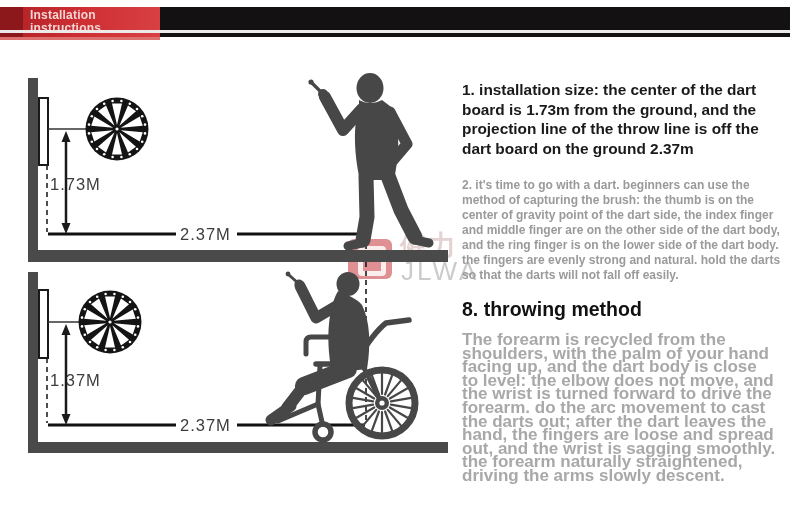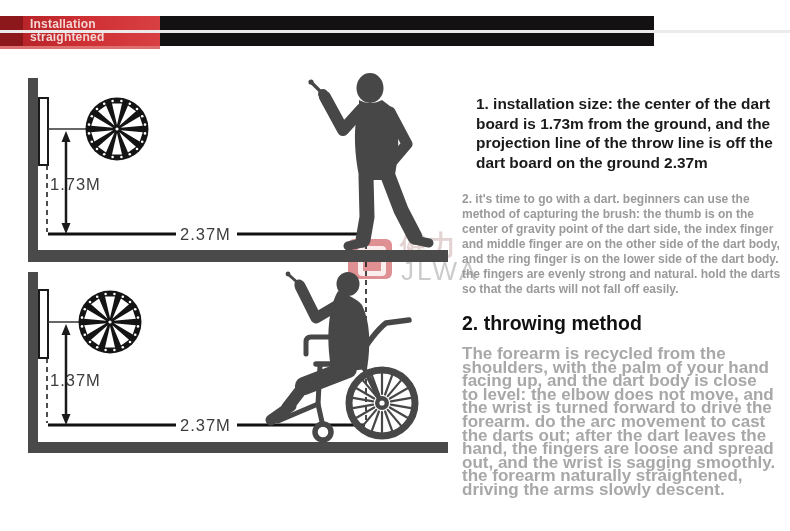--- a/index.html
+++ b/index.html
@@ -1,20 +1,20 @@
 <!DOCTYPE html>
 <html><head>
 <meta charset="utf-8">
 <style>
   html,body{margin:0;padding:0;background:#fff;}
   .stage{position:relative;width:790px;height:531px;background:#fff;overflow:hidden;
          font-family:"Liberation Sans",sans-serif;}
 
   
-  .banner{position:absolute;left:0;top:16px;width:654px;height:30px;background:#131111;z-index:4;}
+  .banner{position:absolute;left:0;top:7px;width:790px;height:30px;background:#131111;z-index:4;}
   .banner-underline{position:absolute;left:0;top:30px;width:790px;height:3px;background:#eceaea;z-index:4;}
   .banner-red{position:absolute;left:0;top:0;width:160px;height:30px;
               background:linear-gradient(90deg,#b02025 0%,#cf3034 55%,#d84043 100%);}
   .banner-red::after{content:'';position:absolute;left:0;top:30px;width:160px;height:3px;background:#dd7170;}
   .banner-stripe{position:absolute;left:0;top:0;width:23px;height:30px;background:#8c181c;}
   .banner-title{position:absolute;left:30px;top:2px;font-size:12px;font-weight:700;
                 line-height:13px;color:#f4d6d4;letter-spacing:.2px;}
   .banner-title span{display:block;}
 
   
@@ -26,36 +26,36 @@
   .wm-cjk{position:absolute;left:52px;top:-8px;font-size:28px;font-weight:700;color:#c9a6a6;opacity:.5;}
   .wm-latin{position:absolute;left:53px;top:21px;font-size:26px;font-weight:400;
             letter-spacing:3px;color:#c2c2c2;opacity:.85;}
 
   
   .diagram{position:absolute;left:0;top:55px;z-index:2;}
   .dim{font-family:"Liberation Sans",sans-serif;font-size:16.5px;fill:#3d3d3d;letter-spacing:1px;}
 
   
   .copy{position:absolute;left:462px;top:80px;width:328px;z-index:3;}
-  .step1{margin:14px;font-size:15.4px;line-height:19.5px;font-weight:700;color:#1a1a1a;}
+  .step1{margin:0;font-size:15.4px;line-height:19.5px;font-weight:700;color:#1a1a1a;}
   .step2{margin:20px 0 0;font-size:12px;line-height:15px;font-weight:700;color:#9a9a9a;}
   .step3h{margin:15px 0 0;font-size:19.5px;line-height:22px;font-weight:700;color:#111;}
   .step4{margin:13px 0 0;width:314px;font-size:17px;line-height:13.6px;font-weight:700;color:#a8a8a8;}
 </style>
 </head>
 <body>
 
 <div class="stage">
 
   <header class="banner">
     <div class="banner-red">
       <div class="banner-stripe"></div>
       <div class="banner-title">
         <span>Installation</span>
-        <span>straightened</span>
+        <span>instructions</span>
       </div>
     </div>
   </header>
   <div class="banner-underline"></div>
 
   <div class="watermark">
     <div class="wm-square">
         <span class="wm-inner"></span>
       </div>
     <span class="wm-cjk">健力</span>
@@ -191,17 +191,17 @@
         <path d="M90,97 L46,114" fill="none" stroke-width="18"></path>
         <path d="M46,114 L29,136" fill="none" stroke-width="12"></path>
         <path d="M33,134 L13,148" fill="none" stroke-width="11"></path>
       </g>
     </g>
   </svg>
 
   <main class="copy">
     <p class="step1">1. installation size: the center of the dart board is 1.73m from the ground, and the projection line of the throw line is off the dart board on the ground 2.37m</p>
     <p class="step2">2. it's time to go with a dart. beginners can use the method of capturing the brush: the thumb is on the center of gravity point of the dart side, the index finger and middle finger are on the other side of the dart body, and the ring finger is on the lower side of the dart body. the fingers are evenly strong and natural. hold the darts so that the darts will not fall off easily.</p>
-    <h2 class="step3h">2. throwing method</h2>
+    <h2 class="step3h">8. throwing method</h2>
     <p class="step4">The forearm is recycled from the shoulders, with the palm of your hand facing up, and the dart body is close to level: the elbow does not move, and the wrist is turned forward to drive the forearm. do the arc movement to cast the darts out; after the dart leaves the hand, the fingers are loose and spread out, and the wrist is sagging smoothly. the forearm naturally straightened, driving the arms slowly descent.</p>
   </main>
 
 </div>
 
 </body></html>

